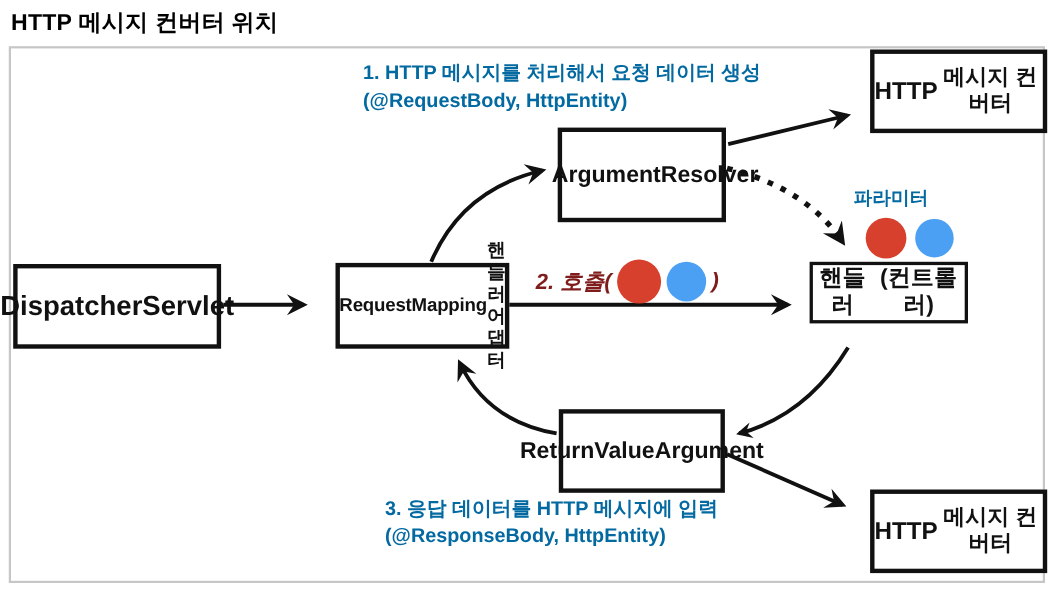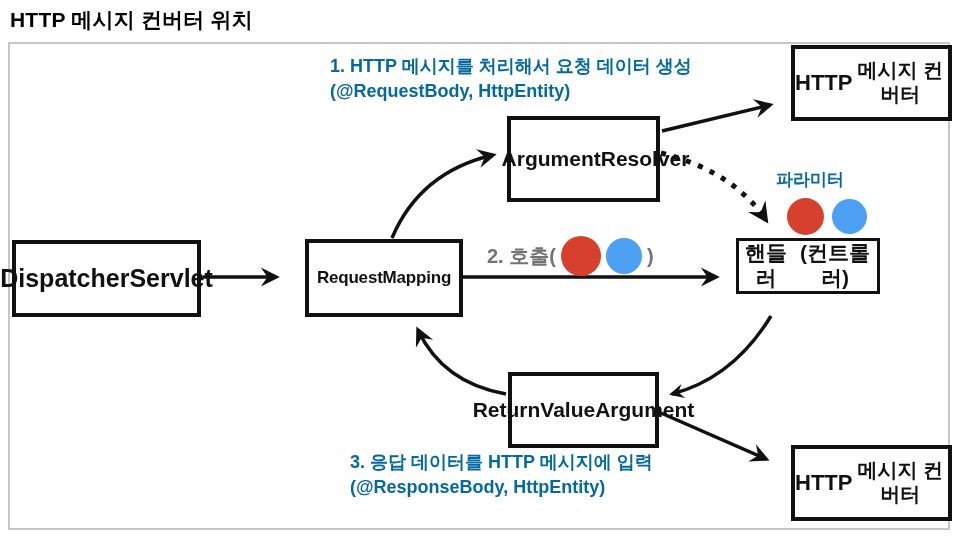--- a/index.html
+++ b/index.html
@@ -36,21 +36,21 @@
   .note-step1{left:330px;top:54px;width:460px;}
   .note-step3{left:350px;top:450px;width:450px;}
   .note-param{left:776px;top:168px;width:100px;font-size:17px;}
   .dot{border-radius:50%;z-index:4;}
   .dot-abs{position:absolute;}
   .param-red{left:787px;top:198px;width:37px;height:37px;}
   .param-blue{left:832px;top:199px;width:35px;height:35px;}
   .call-row{
     position:absolute;left:487px;top:234px;height:44px;z-index:4;
     display:flex;align-items:center;gap:5px;
-    font-size:20px;font-weight:bold;color:#737373;
+    font-size:20px;font-weight:bold;color:#7f1d1d;font-style:italic;
   }
   .call-row .dot{display:inline-block;}
   .call-red{width:40px;height:40px;}
   .call-blue{width:36px;height:36px;}
 </style>
 </head>
 <body>
 
 <div class="page-title">HTTP 메시지 컨버터 위치</div>
 
@@ -75,20 +75,21 @@
   <path d="M 661 413 L 766 459" stroke="#111" stroke-width="3.5" fill="none" marker-end="url(#ah)"></path>
 </svg>
 
 <div class="dbox dbox-dispatcher">
   <span class="l1">Dispatcher</span>
   <span class="l2">Servlet</span>
 </div>
 
 <div class="dbox dbox-reqmap">
   <span class="l1">RequestMapping</span>
+  <span class="l2">핸들러 어댑터</span>
 </div>
 
 <div class="dbox dbox-argresolver">
   <span class="l1">Argument</span>
   <span class="l2">Resolver</span>
 </div>
 
 <div class="dbox dbox-handler">
   <span class="l1">핸들러</span>
   <span class="l2">(컨트롤러)</span>

